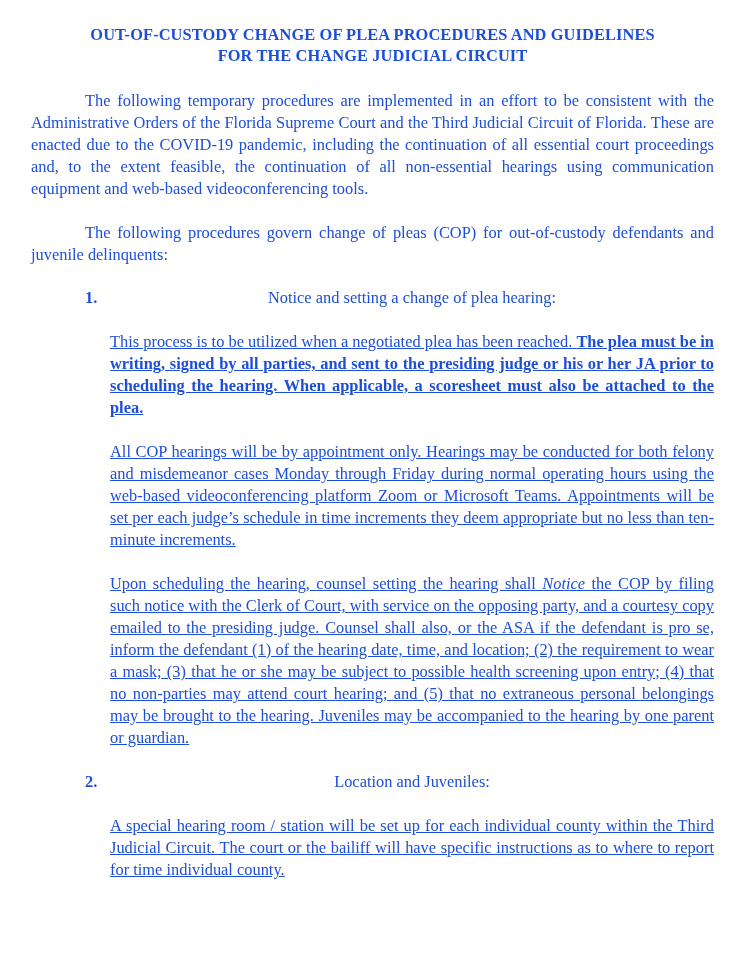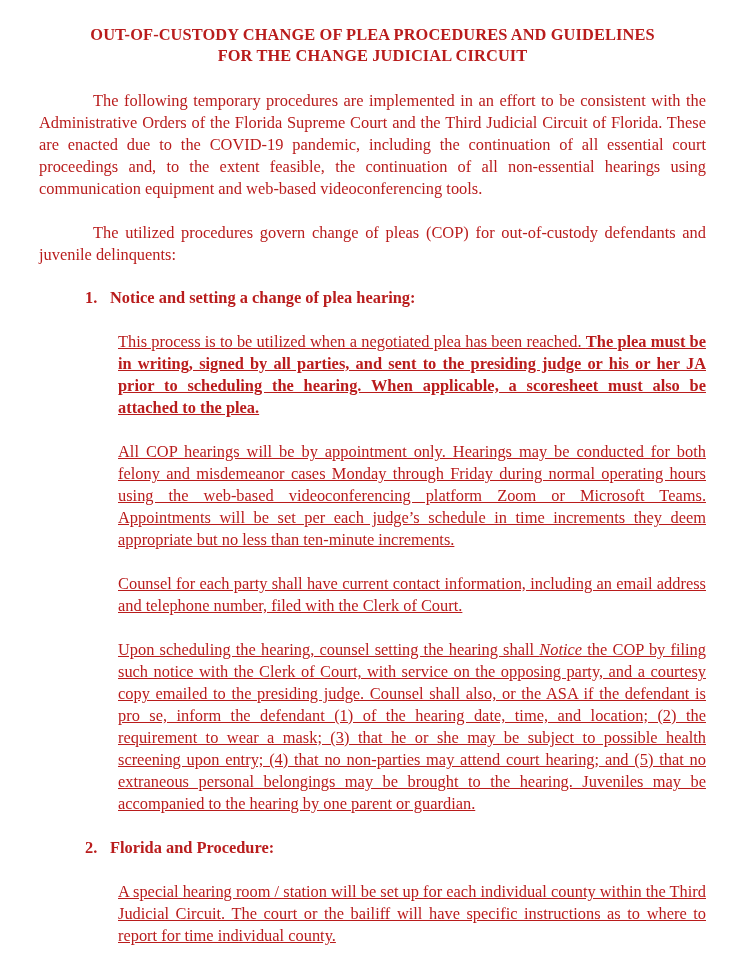--- a/index.html
+++ b/index.html
@@ -1,58 +1,57 @@
 <!DOCTYPE html>
 <html><head>
 <meta charset="utf-8">
 <style>
   html, body { margin:0; padding:0; background:#ffffff; }
   body { width:750px; height:976px; overflow:hidden; position:relative; }
   .page {
     position:absolute; left:31px; top:24px; width:683px;
-    font-family:"Liberation Serif", serif; font-size:16.4px; line-height:22px; color:#b91c1c;
+    font-family:"Liberation Serif", serif; font-size:16.4px; line-height:22px; color:#1d4ed8;
   }
   .title {
     text-align:center; font-weight:bold; font-size:16.4px; line-height:21px; margin:0;
     letter-spacing:0.1px;
   }
-  p { margin:8px; text-align:justify; }
+  p { margin:0; text-align:justify; }
   .indent { text-indent:54px; }
   .intro1 { margin-top:24px; }
   .intro2 { margin-top:22px; }
   .section { margin-top:22px; position:relative; padding-left:79px; }
   .section-num { position:absolute; left:54px; top:0; font-weight:bold; }
-  .section-heading { font-weight:bold; }
+  .section-heading { font-weight:normal;text-align:center; }
   .section-body p { margin-top:22px;text-decoration:underline; }
   .b { font-weight:bold; }
   .i { font-style:italic; }
 </style>
 </head>
 <body>
 
 <div class="page">
   <div>
     <p class="title">OUT-OF-CUSTODY CHANGE OF PLEA PROCEDURES AND GUIDELINES</p>
     <p class="title">FOR THE CHANGE JUDICIAL CIRCUIT</p>
   </div>
 
   <p class="indent intro1">The following temporary procedures are implemented in an effort to be consistent with the Administrative Orders of the Florida Supreme Court and the Third Judicial Circuit of Florida. These are enacted due to the COVID-19 pandemic, including the continuation of all essential court proceedings and, to the extent feasible, the continuation of all non-essential hearings using communication equipment and web-based videoconferencing tools.</p>
-  <p class="indent intro2">The utilized procedures govern change of pleas (COP) for out-of-custody defendants and juvenile delinquents:</p>
+  <p class="indent intro2">The following procedures govern change of pleas (COP) for out-of-custody defendants and juvenile delinquents:</p>
 
   <div class="section" style="margin-top:21px;">
     <span class="section-num">1.</span>
     <div class="section-heading">Notice and setting a change of plea hearing:</div>
     <div class="section-body">
       <p><span>This process is to be utilized when a negotiated plea has been reached. </span><span class="b">The plea must be in writing, signed by all parties, and sent to the presiding judge or his or her JA prior to scheduling the hearing.  When applicable, a scoresheet must also be attached to the plea.</span></p>
       <p>All COP hearings will be by appointment only.  Hearings may be conducted for both felony and misdemeanor cases Monday through Friday during normal operating hours using the web-based videoconferencing platform Zoom or Microsoft Teams. Appointments will be set per each judge’s schedule in time increments they deem appropriate but no less than ten-minute increments.</p>
-      <p>Counsel for each party shall have current contact information, including an email address and telephone number, filed with the Clerk of Court.</p>
       <p><span>Upon scheduling the hearing, counsel setting the hearing shall </span><span class="i">Notice</span><span> the COP by filing such notice with the Clerk of Court, with service on the opposing party, and a courtesy copy emailed to the presiding judge.  Counsel shall also, or the ASA if the defendant is pro se, inform the defendant (1) of the hearing date, time, and location; (2) the requirement to wear a mask; (3) that he or she may be subject to possible health screening upon entry; (4) that no non-parties may attend court hearing; and (5) that no extraneous personal belongings may be brought to the hearing.  Juveniles may be accompanied to the hearing by one parent or guardian.</span></p>
     </div>
   </div>
 
   <div class="section">
     <span class="section-num">2.</span>
-    <div class="section-heading">Florida and Procedure:</div>
+    <div class="section-heading">Location and Juveniles:</div>
     <div class="section-body">
       <p>A special hearing room / station will be set up for each individual county within the Third Judicial Circuit.  The court or the bailiff will have specific instructions as to where to report for time individual county.</p>
     </div>
   </div>
 </div>
 
 </body></html>

